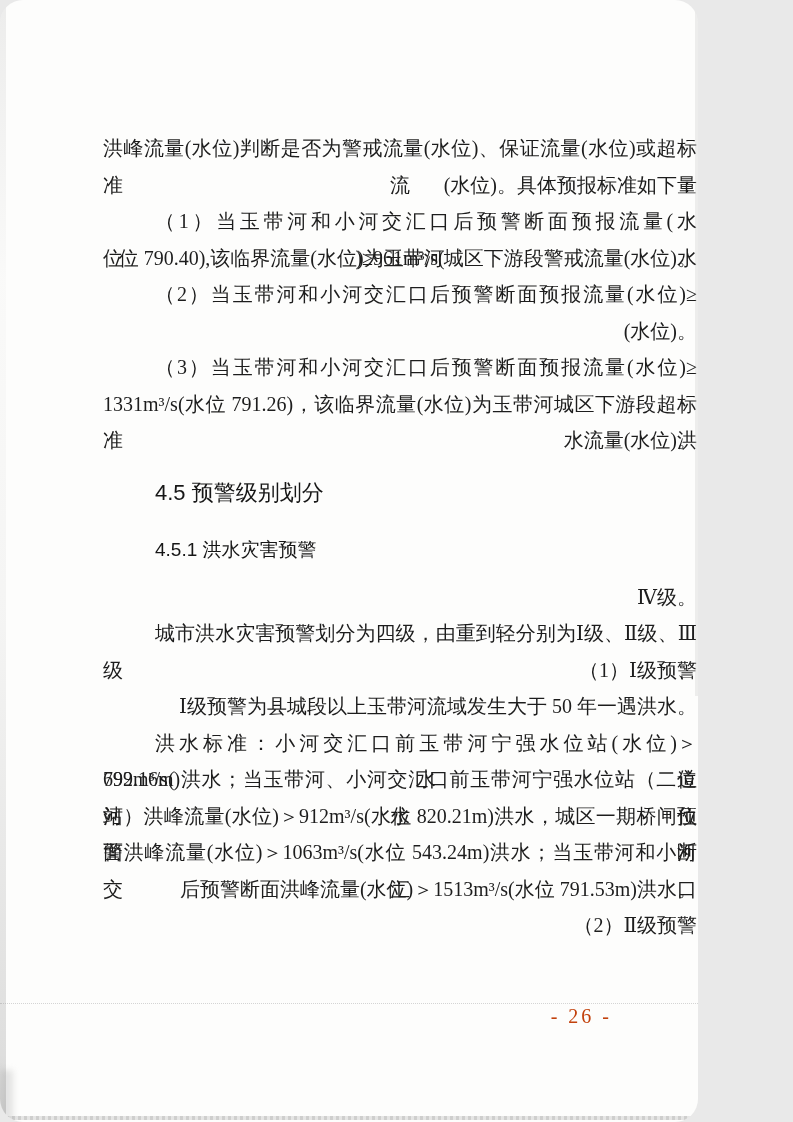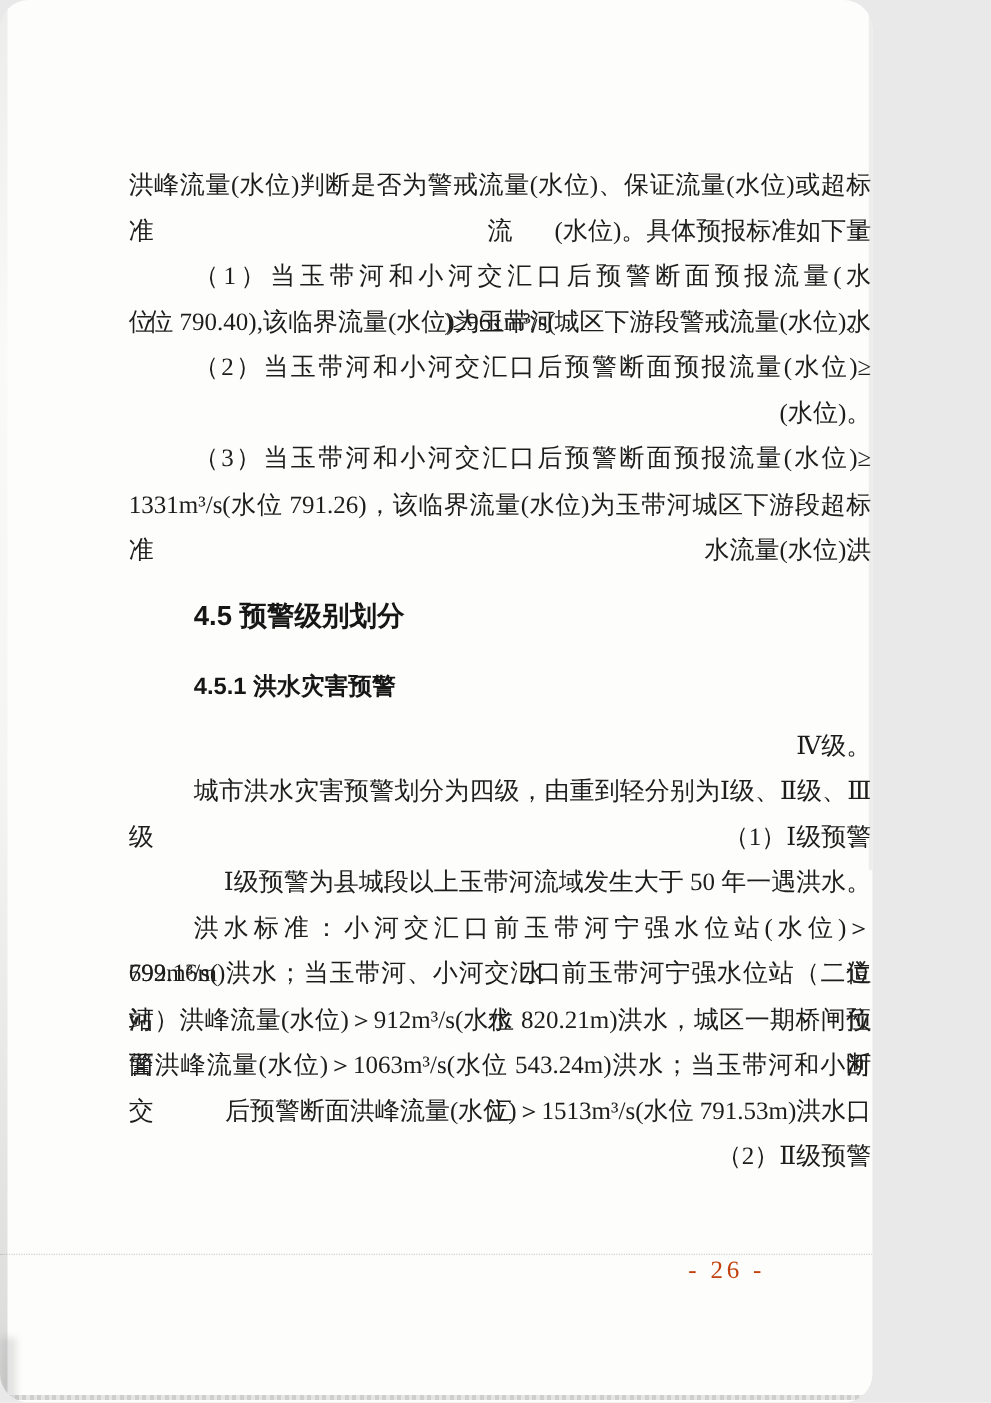--- a/index.html
+++ b/index.html
@@ -25,21 +25,21 @@
     text-align:right;
   }
   .ln.j{
     text-align:justify;
     text-align-last:justify;
   }
   .ind{ text-indent:52px; }
   .ind2{ text-indent:44px; }
   .h1, .h2{
     font-family:"Liberation Sans","DejaVu Sans",sans-serif;
-    font-weight:bold;
+    font-weight:normal;
     font-size:22px;
     line-height:30px;
     text-indent:52px;
     color:#161616;
   }
   .h1{ margin:19px 0 0 0; }
   .h2{ margin:27px 0 14px 0; font-size:19px; }
   .footer-rule{
     position:absolute;
     left:0;top:1003px;

